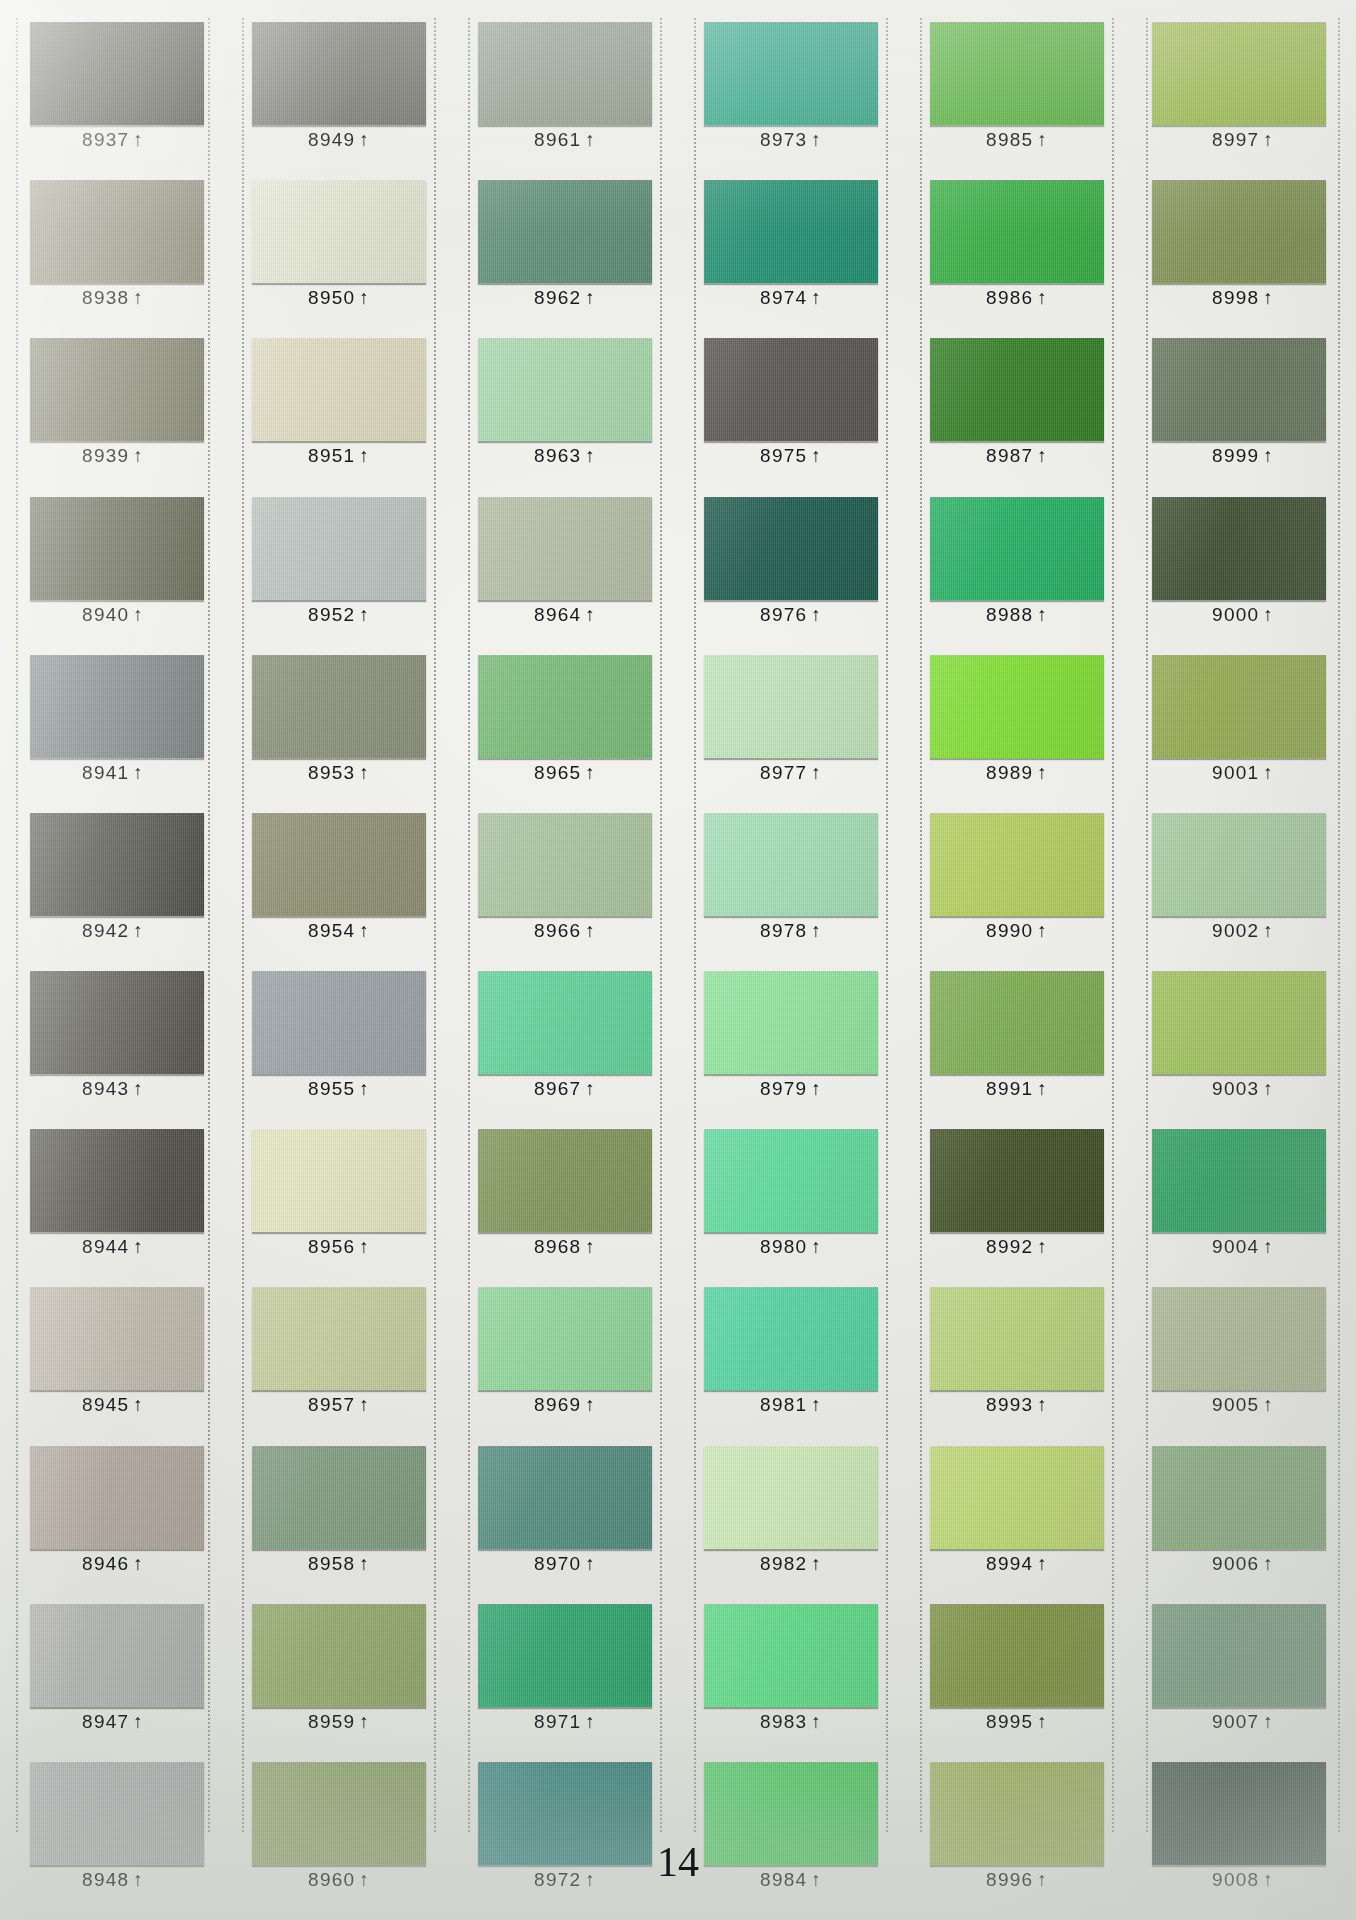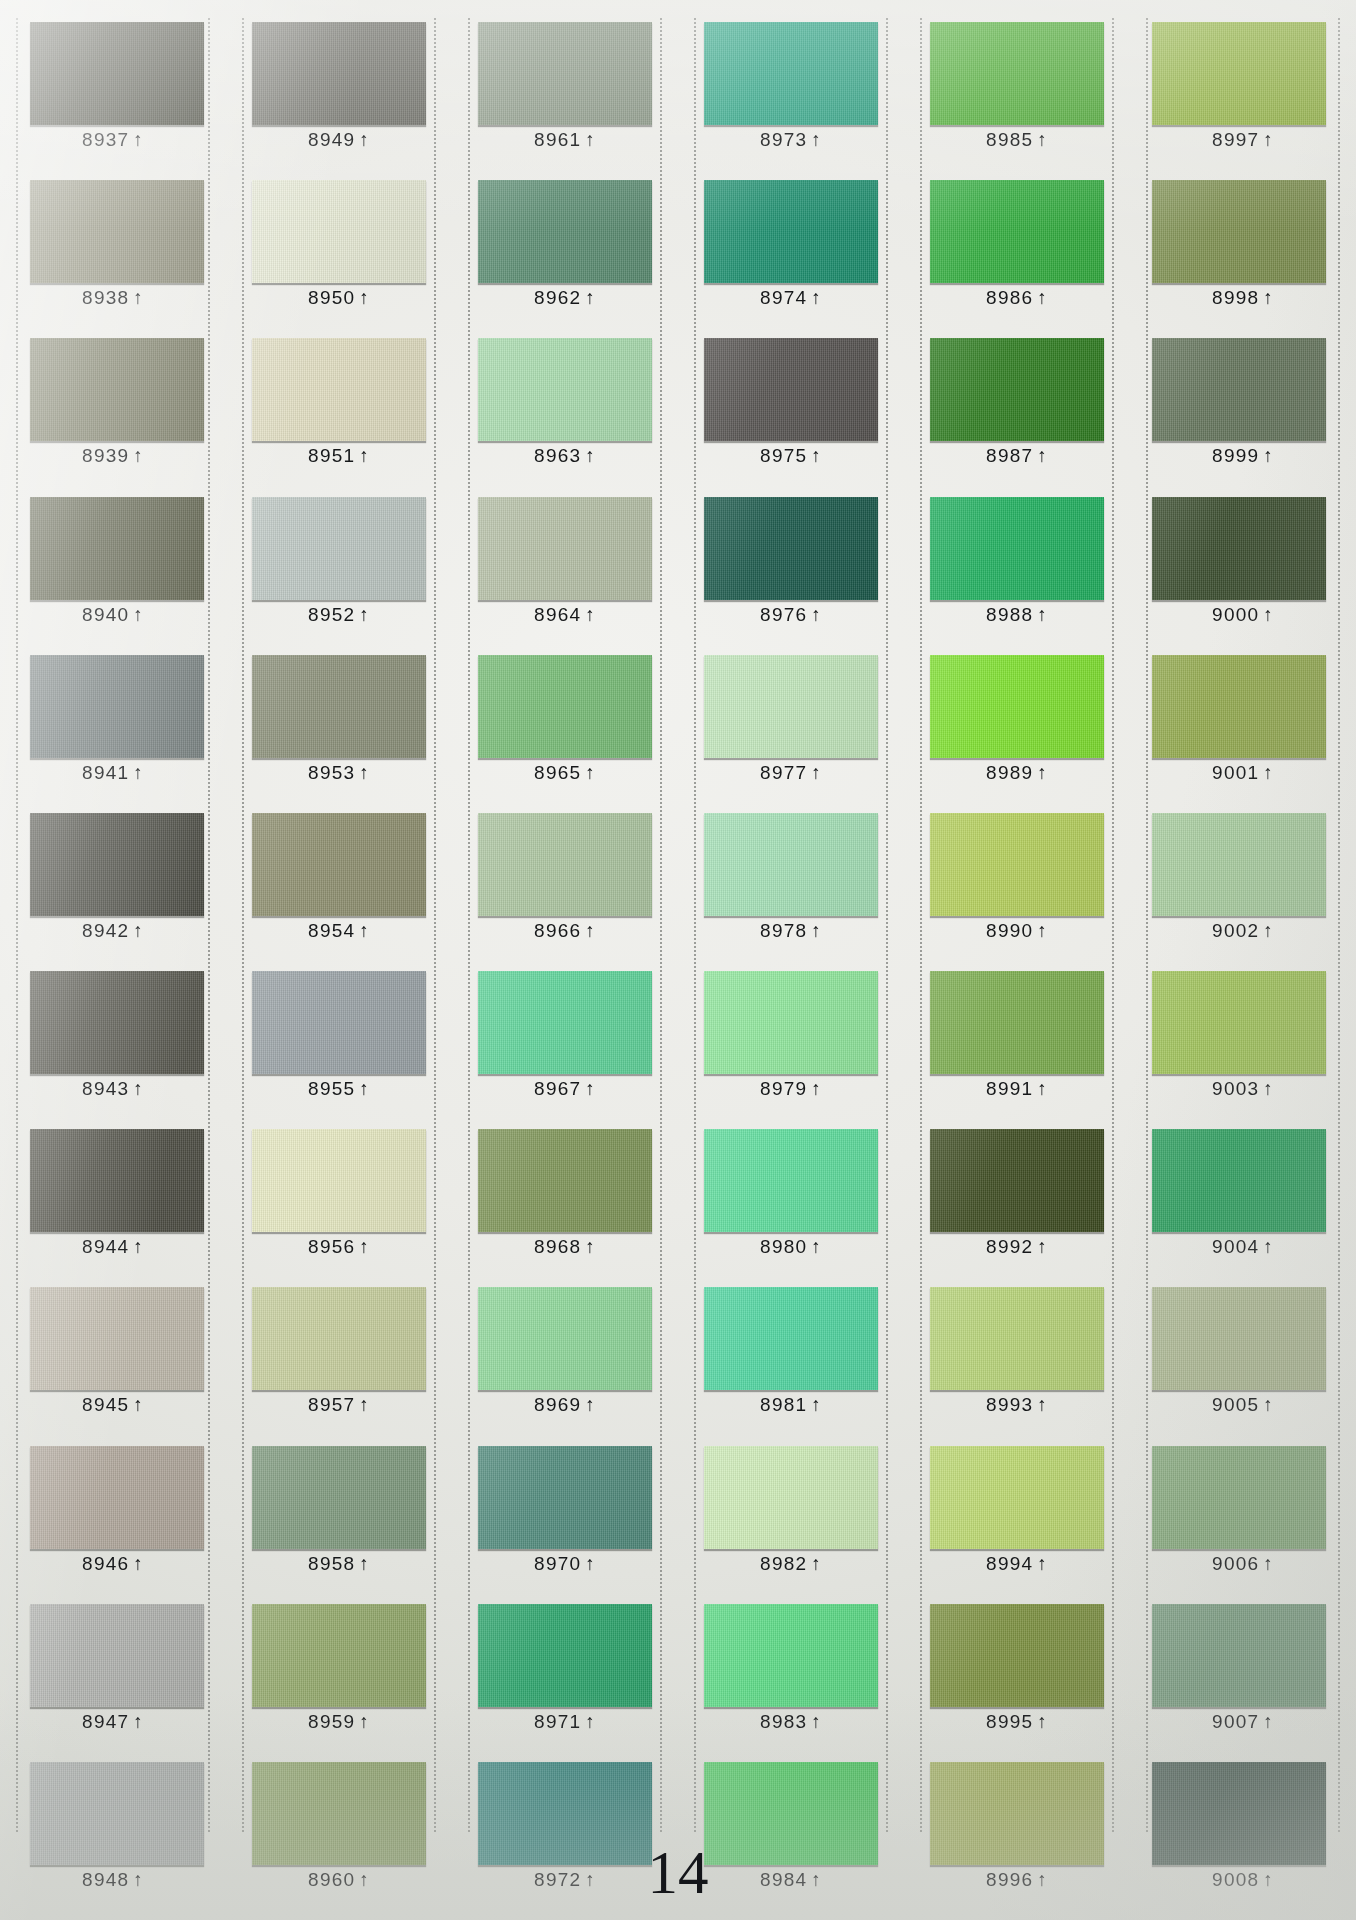--- a/index.html
+++ b/index.html
@@ -126,21 +126,21 @@
     z-index: 7;
     pointer-events: none;
     white-space: nowrap;
   }
   #page-number {
     position: absolute;
     left: 0;
     right: 0;
     top: 1838px;
     text-align: center;
-    font-size: 61px;
+    font-size: 42px;
     color: #14161a;
     font-family: "Liberation Serif", serif;
     z-index: 8;
   }
 </style>
 </head>
 <body>
 
 <div id="page">
 

